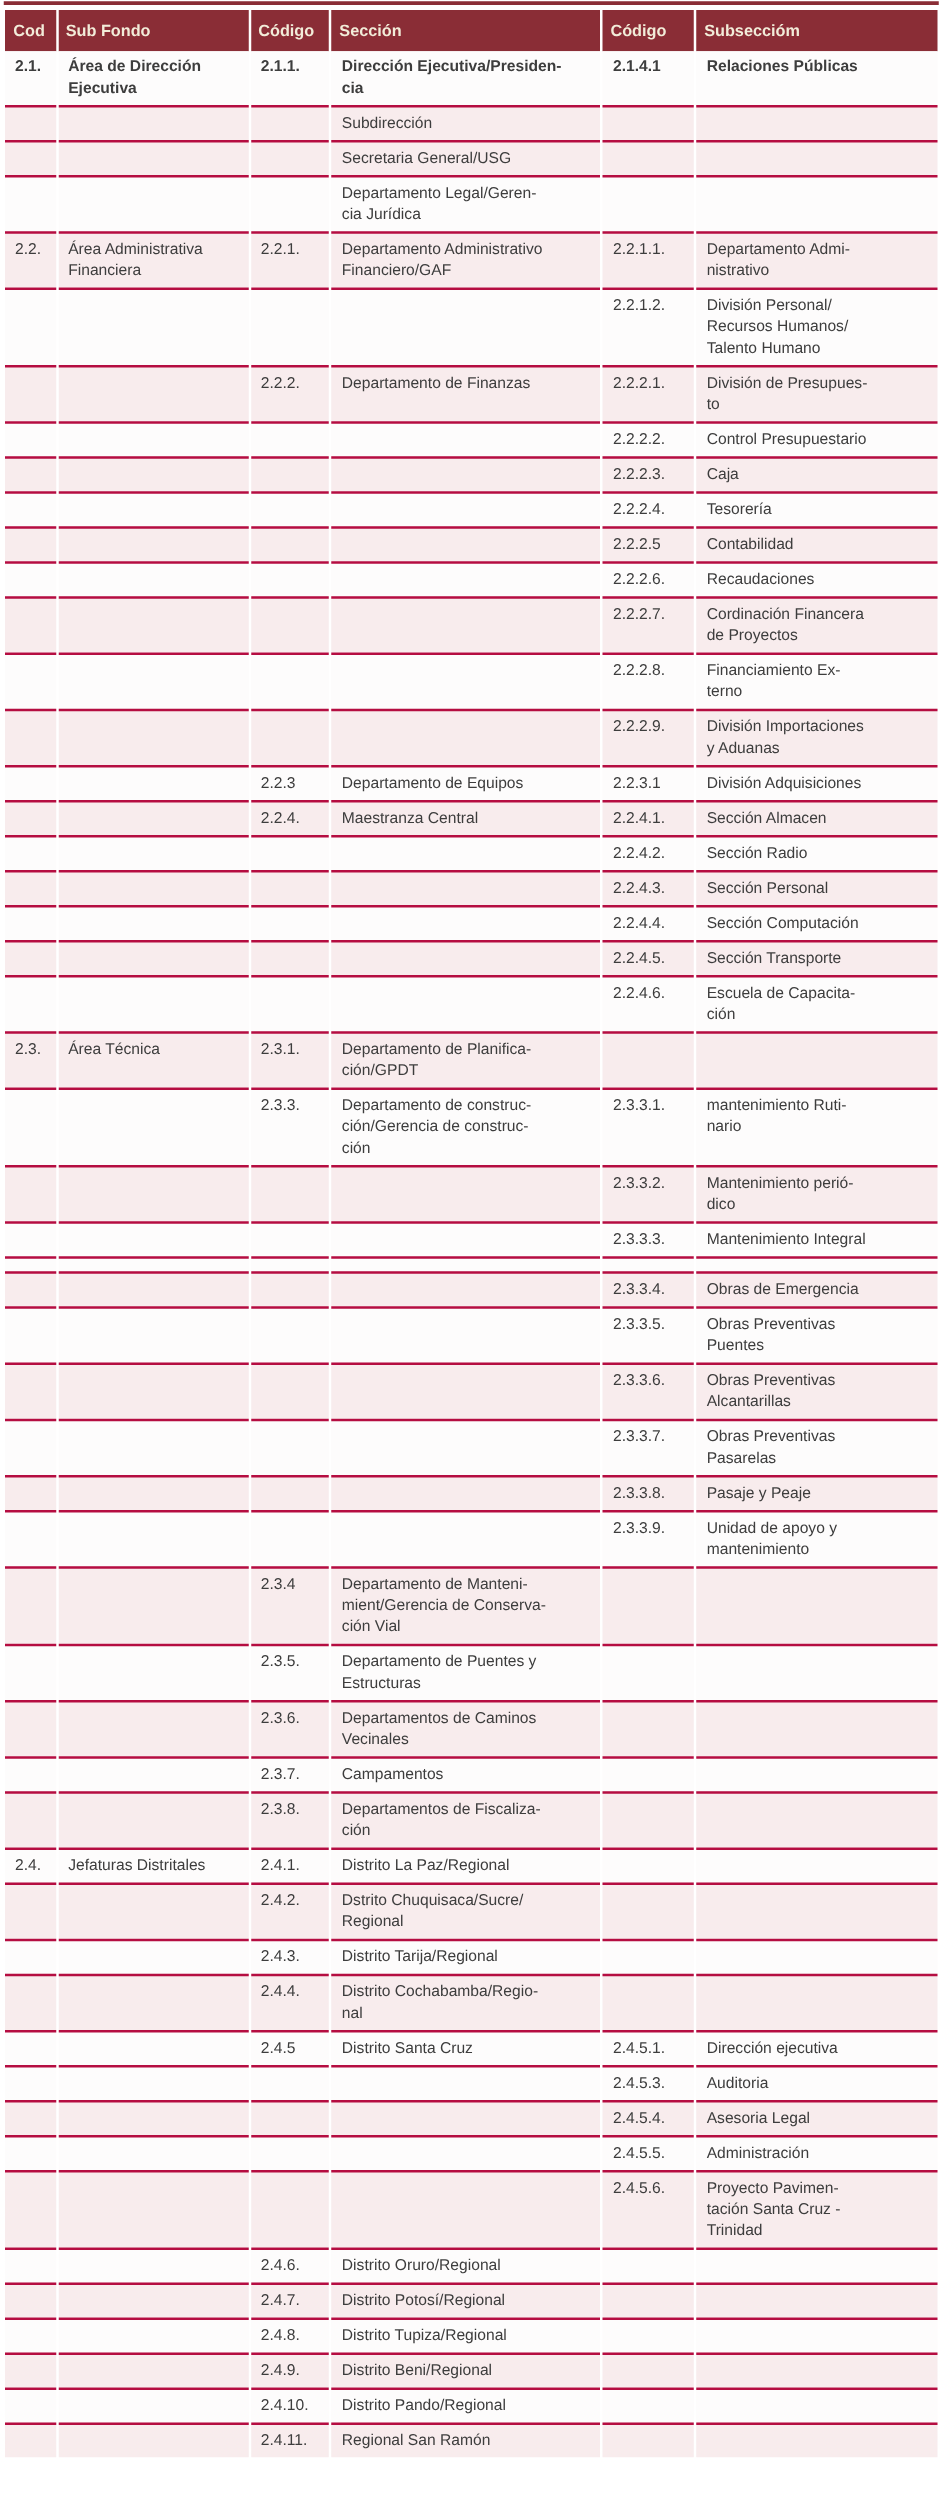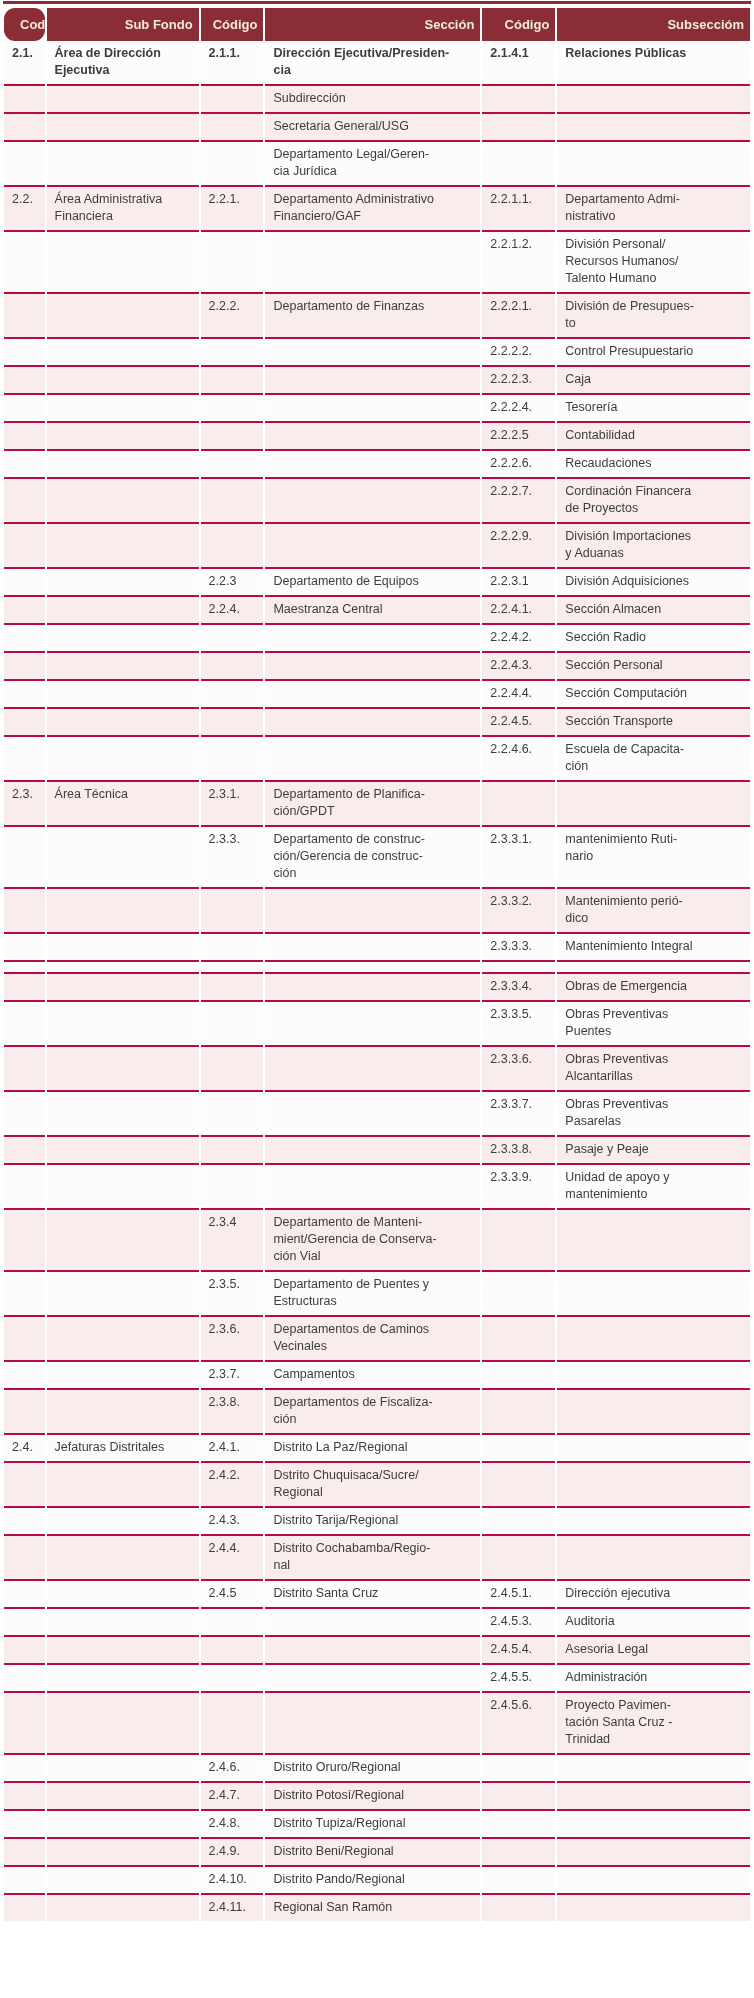--- a/index.html
+++ b/index.html
@@ -30,24 +30,24 @@
   col.c-cod2 { width: 62px; }
   col.c-sec  { width: 212px; }
   col.c-cod3 { width: 72px; }
   col.c-ssec { width: 190px; }
   th {
     background: #8a2d36;
     color: #f2ecd9;
     font-size: 13px;
     font-weight: bold;
     padding: 9px 6px;
-    text-align: right;
+    text-align: left;
     vertical-align: middle;
   }
-  th.left { text-align: left; padding-left: 16px; border-radius: 11px; }
+  th.left { text-align: center; padding-left: 4px; }
   td {
     font-size: 12.5px;
     color: #3d3d3d;
     line-height: 17px;
     padding: 4px 8px 5px 8px;
     vertical-align: top;
     white-space: pre-line;
     border-top: 2px solid #b50d41;
     overflow: hidden;
   }
@@ -192,20 +192,29 @@
         </tr>
         <tr class="pink">
           <td></td>
           <td></td>
           <td></td>
           <td></td>
           <td>2.2.2.7.</td>
           <td>Cordinación Financera
 de Proyectos</td>
         </tr>
+        <tr class="white">
+          <td></td>
+          <td></td>
+          <td></td>
+          <td></td>
+          <td>2.2.2.8.</td>
+          <td>Financiamiento Ex-
+terno</td>
+        </tr>
         <tr class="pink">
           <td></td>
           <td></td>
           <td></td>
           <td></td>
           <td>2.2.2.9.</td>
           <td>División Importaciones
 y Aduanas</td>
         </tr>
         <tr class="white">

